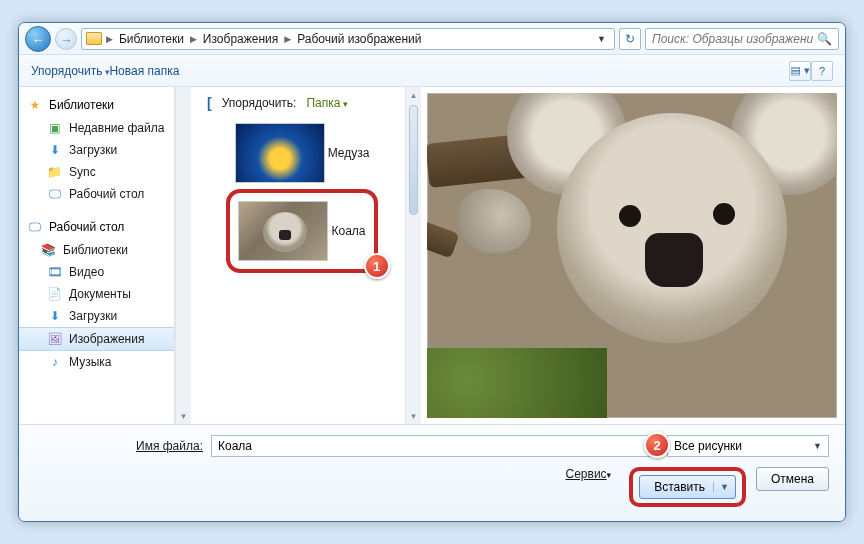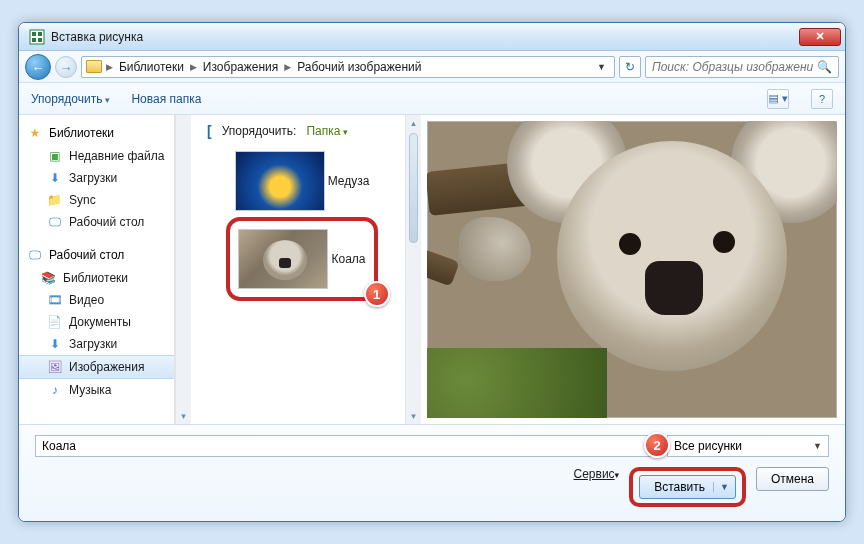--- a/index.html
+++ b/index.html
@@ -15,21 +15,21 @@
 .addr { flex: 1; height: 22px; background: #fff; border: 1px solid #9db8d1; display: flex; align-items: center; padding: 0 4px; gap: 4px; border-radius: 2px; }
 .addr .folder-icon { width: 16px; height: 13px; background: linear-gradient(#ffe9a6,#f4c551); border: 1px solid #c79a2a; border-radius: 1px; }
 .addr .crumb { color: #1a1a1a; padding: 0 2px; }
 .addr .sep { color: #6a6a6a; font-size: 9px; }
 .addr .spacer { flex: 1; }
 .addr .drop { color: #3a3a3a; font-size: 9px; padding: 0 4px;}
 .refresh-btn { width: 22px; height: 22px; border: 1px solid #9db8d1; background: #fff; display: flex; align-items: center; justify-content: center; color:#2a6da3; border-radius:2px;}
 .search { width: 194px; height: 22px; background: #fff; border: 1px solid #9db8d1; display: flex; align-items: center; padding: 0 6px; gap: 4px; border-radius:2px;}
 .search input { border: 0; outline: 0; flex: 1; color: #7d7d7d; font-style: italic; font-size: 12px; background: transparent;}
 .search .mag { color: #3d7fc1; font-size: 12px; }
-.toolbar { height: 32px; background: linear-gradient(#f7fbff,#eef6fd); border-bottom: 1px solid #d3e1ee; display: flex; align-items: center; padding: 0 12px; gap: 22px; }
+.toolbar { height: 32px; background: linear-gradient(#f7fbff,#eef6fd); border-bottom: 1px solid #d3e1ee; display: flex; align-items: center; padding: 0 12px; }
 .toolbar .tb-link { color: #1b4f8a; }
 .toolbar .tb-link.after-drop::after { content: " ▾"; font-size: 9px; color:#3a6fa3;}
 .toolbar .spacer { flex: 1; }
 .tb-icon { width: 22px; height: 20px; border: 1px solid #b8cde0; background: linear-gradient(#fff,#e9f2fa); border-radius: 2px; display: flex; align-items: center; justify-content: center; font-size: 11px; color:#3a6fa3;}
 .body { flex: 1; display: flex; min-height: 0; background: #fff; }
 .sidebar { width: 172px; border-right: 1px solid #e3e3e3; padding: 6px 0; overflow: hidden; display:flex; flex-direction:column; }
 .sidebar .group-h { display: flex; align-items: center; gap: 6px; padding: 4px 8px; font-weight: normal; }
 .sidebar .item { display: flex; align-items: center; gap: 6px; padding: 3px 8px 3px 28px; color: #1a1a1a; white-space: nowrap;}
 .sidebar .item.sel { background: linear-gradient(#e9f3fd,#d3e8fb); border-top: 1px solid #b7d7f4; border-bottom: 1px solid #b7d7f4; }
 .ic { width: 16px; height: 16px; display: inline-flex; align-items:center; justify-content:center; font-size:12px;}
@@ -69,42 +69,29 @@
 .preview-img .leafs{position:absolute; left:-20px; bottom:-10px; width:200px; height:80px; background: radial-gradient(circle at 30% 40%, #6c8a3a, #3f5a1e);} 
 .footer { border-top: 1px solid #d3e1ee; background: linear-gradient(#fafcff,#eef6fd); padding: 10px 16px 14px; display:flex; flex-direction:column; gap:10px; }
 .row1 { display:flex; align-items:center; gap:8px;}
 .row1 .lbl { width: 168px; text-align: right; text-decoration: underline; color: #1a1a1a;}
 .row1 input { flex: 1; height: 22px; border: 1px solid #a8bed3; padding: 0 6px; background:#fff; outline:none;}
 .filter { width: 162px; height: 22px; border: 1px solid #a8bed3; background: #fff; display:flex; align-items:center; padding: 0 6px; justify-content:space-between; position:relative;}
 .filter .drop{font-size:9px; color:#444;}
 .row2 { display:flex; align-items:flex-start; justify-content:flex-end; gap:10px; position:relative;}
 .svc { color:#1a1a1a; text-decoration: underline;} .svc::after{content:" ▾"; font-size:9px; text-decoration:none; display:inline-block;}
 .btn { height: 24px; border: 1px solid #8fa8c0; background: linear-gradient(#fdfefe,#e6eef6); border-radius: 3px; padding: 0 14px; display:flex; align-items:center;}
-.insert-frame { border: 4px solid #c62828; border-radius: 10px; padding: 4px 6px; position:relative;}
+.insert-frame { border: 4px solid #c62828; border-radius: 10px; padding: 4px 6px; position:relative;margin-left:8px;}
 .btn.insert { background: linear-gradient(#eaf4ff,#c8e1f9); border-color:#5b8fc2; padding-right: 6px;}
 .btn.insert .split { border-left: 1px solid #9ab9d6; margin-left: 8px; padding-left: 6px; font-size:9px; color:#3a5f87;}
 </style>
 </head>
 <body>
 
 <div class="window">
 
-  <div class="titlebar">
-    <span class="app-icon">
-      <svg viewBox="0 0 16 16">
-          <rect x="1" y="1" width="14" height="14" fill="#fff" stroke="#2a7a3a"></rect>
-          <rect x="3" y="3" width="4" height="4" fill="#2a7a3a"></rect>
-          <rect x="9" y="3" width="4" height="4" fill="#2a7a3a"></rect>
-          <rect x="3" y="9" width="4" height="4" fill="#2a7a3a"></rect>
-          <rect x="9" y="9" width="4" height="4" fill="#2a7a3a"></rect>
-        </svg>
-    </span>
-    <span class="title">Вставка рисунка</span>
-    <div class="close-btn">✕</div>
-  </div>
 
   <div class="navbar">
     <div class="nav-back">←</div>
     <div class="nav-fwd">→</div>
     <div class="addr">
       <span class="folder-icon"></span>
       <span class="sep">▶</span>
       <span class="crumb">Библиотеки</span>
       <span class="sep">▶</span>
       <span class="crumb">Изображения</span>
@@ -226,20 +213,21 @@
           <div class="nose"></div>
         <div class="paw"></div>
           <div class="leafs"></div>
       </div>
     </div>
 
   </div>
 
   <div class="footer">
     <div class="row1">
+      <span class="lbl">Имя файла:</span>
       <input value="Коала" style="">
       <div class="filter">
         <span>Все рисунки</span>
         <span class="drop">▼</span>
         <div class="callout" style="left:-24px; top:-4px;">2</div>
       </div>
     </div>
     <div class="row2">
       <span class="svc">Сервис</span>
       <div class="insert-frame">

